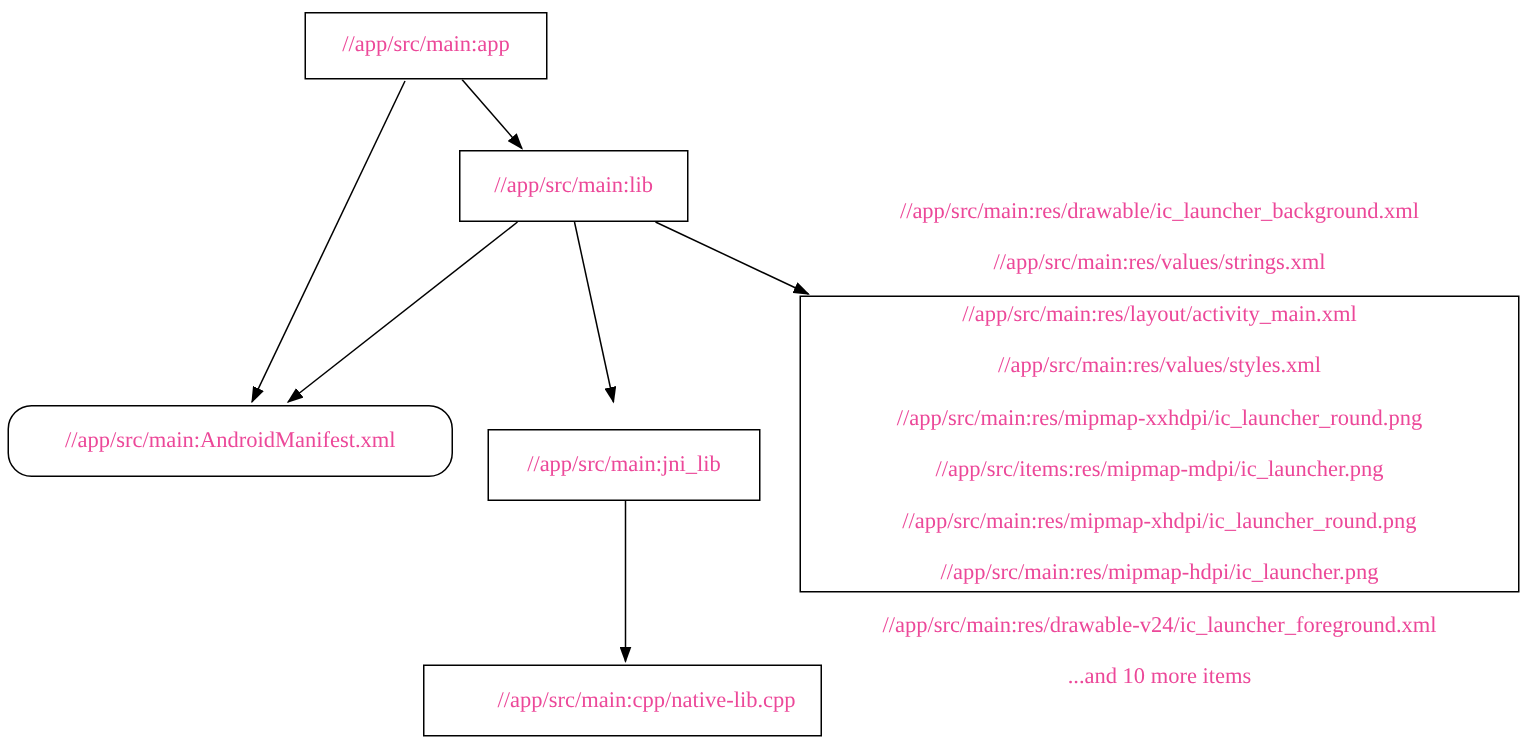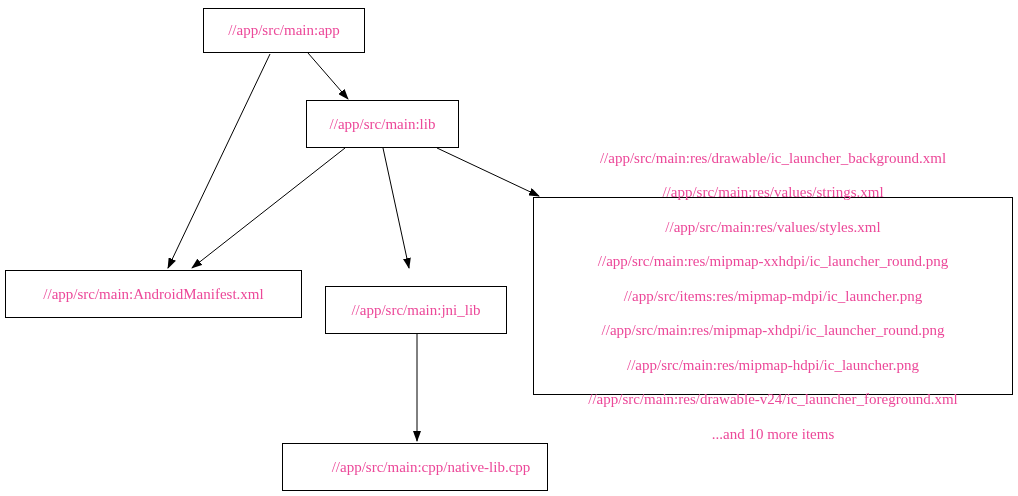--- a/index.html
+++ b/index.html
@@ -33,21 +33,21 @@
     color: #ec4899;
     font-size: 15px;
     display: flex;
     align-items: center;
     justify-content: center;
     text-align: center;
     white-space: nowrap;
   }
   .node-app      { left: 203px; top: 8px;   width: 162px; height: 45px; }
   .node-lib      { left: 306px; top: 100px; width: 153px; height: 48px; }
-  .node-manifest { left: 5px;   top: 270px; width: 297px; height: 48px; }
+  .node-manifest { left: 5px;   top: 270px; width: 297px; height: 48px; border-radius: 16px; }
   .node-jni      { left: 325px; top: 270px; width: 182px; height: 48px; margin-top: 16px; }
   .node-cpp      { left: 282px; top: 443px; width: 266px; height: 48px; padding-left: 32px; }
   .node-res {
     left: 533px; top: 197px; width: 480px; height: 198px;
     flex-direction: column;
     justify-content: center;
     line-height: 18.5px;
     gap: 16px;
   }
   .res-line { display: block; }
@@ -83,20 +83,21 @@
     <span>//app/src/main:AndroidManifest.xml</span>
   </div>
 
   <div class="node node-jni">
     <span>//app/src/main:jni_lib</span>
   </div>
 
   <div class="node node-res">
     <span class="res-line">//app/src/main:res/drawable/ic_launcher_background.xml</span>
     <span class="res-line">//app/src/main:res/values/strings.xml</span>
+    <span class="res-line">//app/src/main:res/layout/activity_main.xml</span>
     <span class="res-line">//app/src/main:res/values/styles.xml</span>
     <span class="res-line">//app/src/main:res/mipmap-xxhdpi/ic_launcher_round.png</span>
     <span class="res-line">//app/src/items:res/mipmap-mdpi/ic_launcher.png</span>
     <span class="res-line">//app/src/main:res/mipmap-xhdpi/ic_launcher_round.png</span>
     <span class="res-line">//app/src/main:res/mipmap-hdpi/ic_launcher.png</span>
     <span class="res-line">//app/src/main:res/drawable-v24/ic_launcher_foreground.xml</span>
     <span class="res-line">...and 10 more items</span>
   </div>
 
   <div class="node node-cpp">

